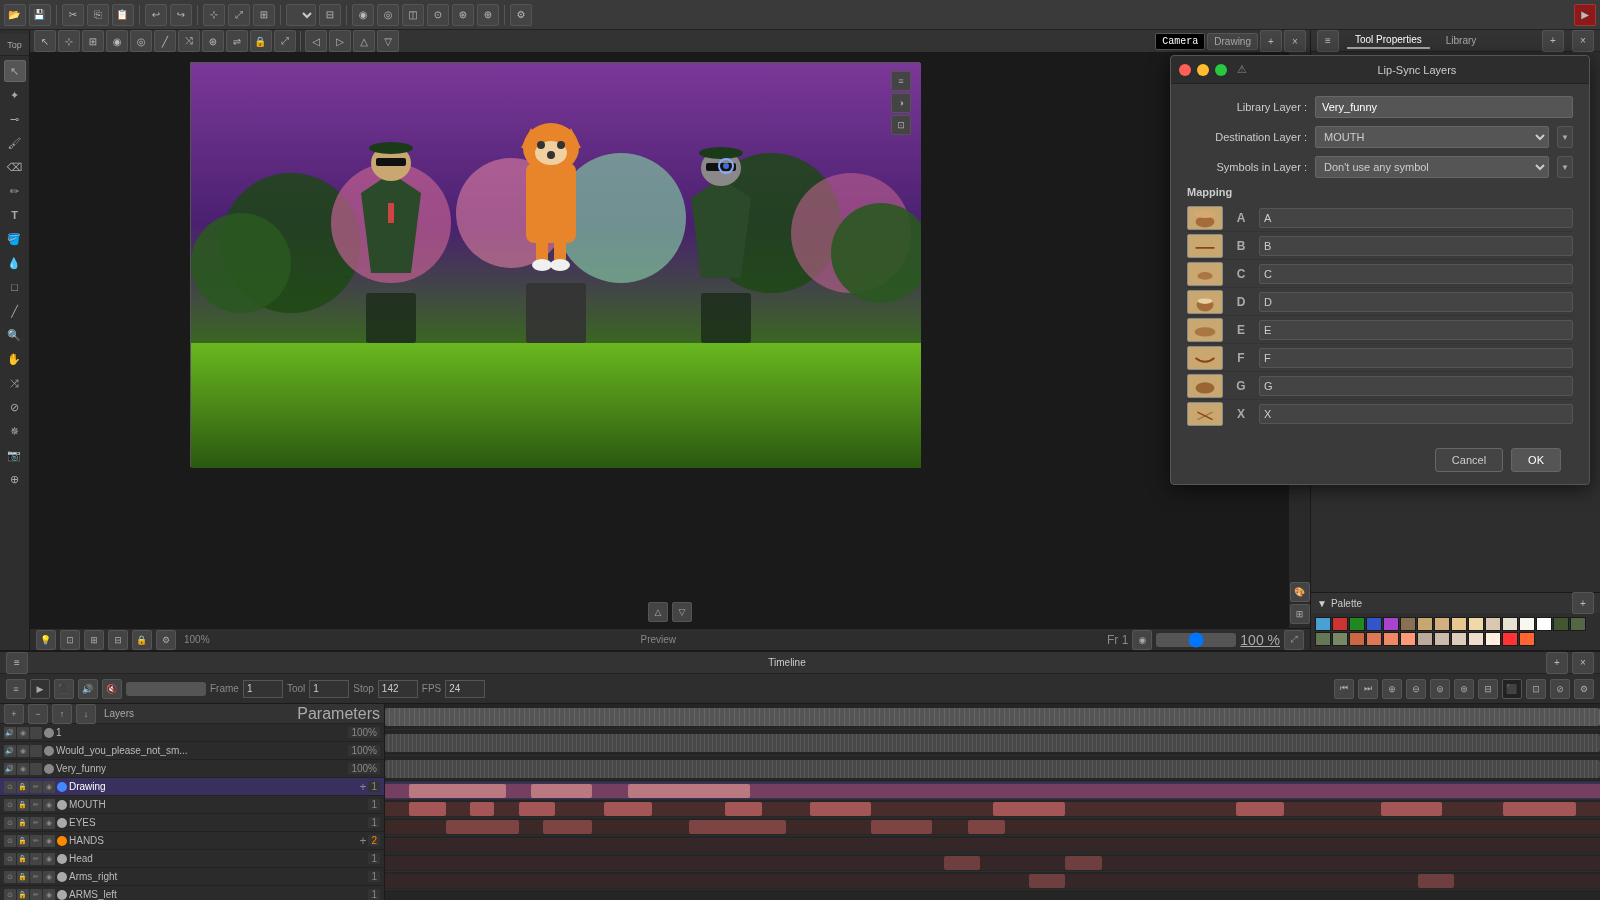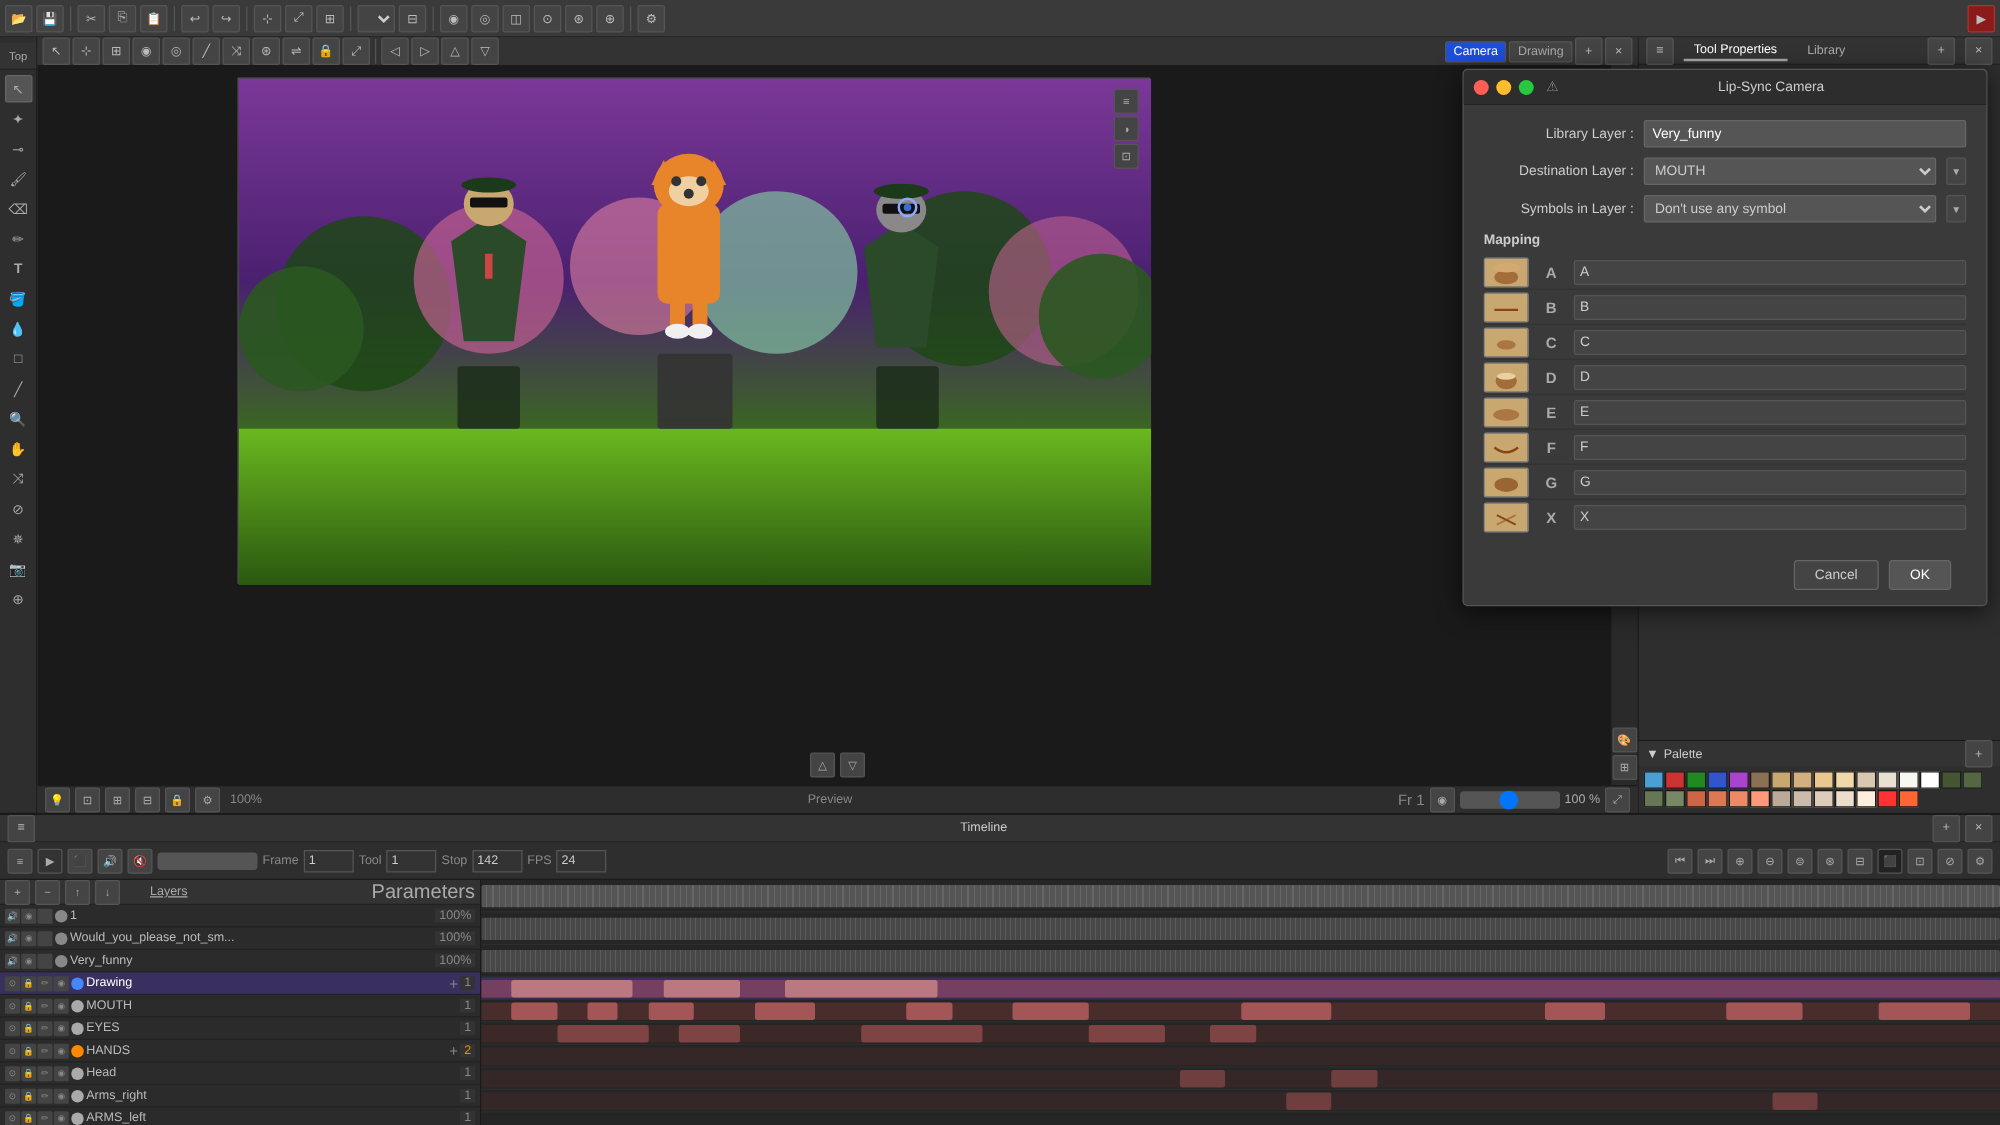--- a/index.html
+++ b/index.html
@@ -455,21 +455,21 @@
 
     .view-mode-btn {
       padding: 2px 6px;
       background: #444;
       border: 1px solid #555;
       color: #aaa;
       font-size: 10px;
       cursor: pointer;
       border-radius: 2px;
     }
-    .view-mode-btn.active { background: #1d4ed8; color: #fff; }
+    .view-mode-btn.active { background: #000000; color: #fff; font-family: Liberation Mono, monospace; }
   </style>
 </head>
 <body>
 
 <div id="top-toolbar">
   <div class="toolbar-btn">📂</div>
   <div class="toolbar-btn">💾</div>
   <div class="toolbar-separator"></div>
   <div class="toolbar-btn">✂</div>
   <div class="toolbar-btn">⎘</div>
@@ -665,21 +665,21 @@
       <div class="vp-tool-btn">⊟</div>
       <div class="vp-tool-btn">🔒</div>
       <div class="vp-tool-btn">⚙</div>
       <span style="font-size:10px;color:#888;margin-left:4px;">100%</span>
       <div style="flex:1"></div>
       <span style="font-size:10px;color:#888;">Preview</span>
       <div style="flex:1"></div>
       <span style="font-size:12px;color:#888;">Fr 1</span>
       <div class="vp-tool-btn">◉</div>
       <input type="range" class="zoom-slider" min="1" max="200" value="100" style="">
-      <span style="font-size:10px;color:#aaa;">100 %</span>
+      <span style="font-size:14px;color:#aaa;text-decoration:underline;">100 %</span>
       <div class="vp-tool-btn">⤢</div>
     </div>
   </div>
 
   <div id="right-panel">
     <div id="right-panel-header">
       <div class="toolbar-btn">≡</div>
       <div class="panel-tab active">Tool Properties</div>
       <div class="panel-tab">Library</div>
       <div style="flex:1"></div>
@@ -776,21 +776,21 @@
   </div>
 
   <div id="timeline-body">
 
     <div id="layers-list">
       <div id="layers-list-header">
         <div class="tc-btn">+</div>
         <div class="tc-btn">−</div>
         <div class="tc-btn">↑</div>
         <div class="tc-btn">↓</div>
-        <span style="font-size:10px;color:#aaa;margin-left:20px;text-decoration:underline;">Layers</span>
+        <span style="font-size:10px;color:#aaa;margin-left:4px;">Layers</span>
         <div style="flex:1"></div>
         <span style="font-size:16px;color:#aaa;">Parameters</span>
       </div>
 
       <div class="tl-layer-row">
         <div class="tl-layer-icons">
           <div class="tl-icon">🔊</div>
           <div class="tl-icon">◉</div>
           <div class="tl-icon"></div>
         </div>
@@ -980,21 +980,21 @@
   </div>
 
 </div>
 
 <div id="lip-sync-modal">
   <div id="modal-titlebar">
     <div class="modal-close-btn modal-close-red"></div>
     <div class="modal-close-btn modal-close-yellow"></div>
     <div class="modal-close-btn modal-close-green"></div>
     <span style="font-size:11px;color:#888;margin-left:4px;">⚠</span>
-    <span id="modal-title">Lip-Sync Camera</span>
+    <span id="modal-title">Lip-Sync Layers</span>
   </div>
 
   <div id="modal-body">
 
     <div class="modal-field-row">
       <span class="modal-field-label">Library Layer :</span>
       <div class="modal-field-value">
         <span>Very_funny</span>
       </div>
     </div>

